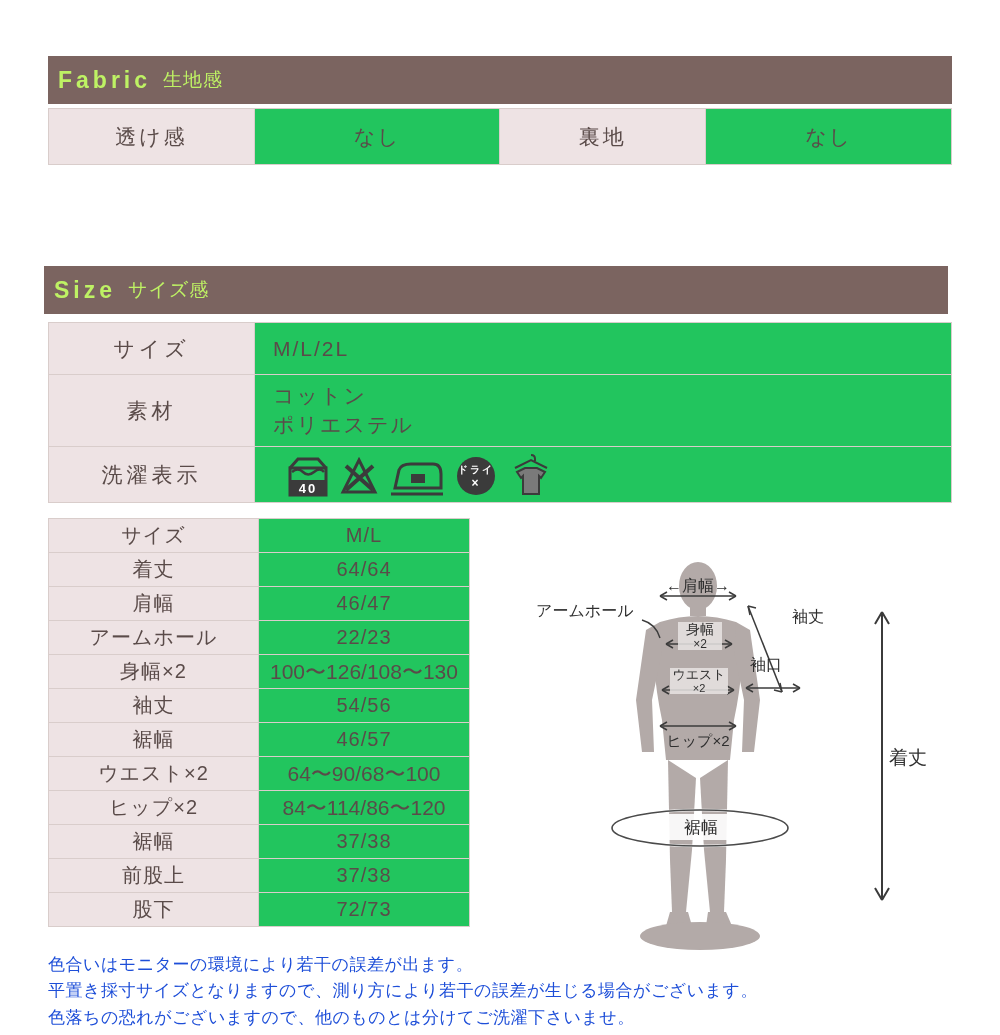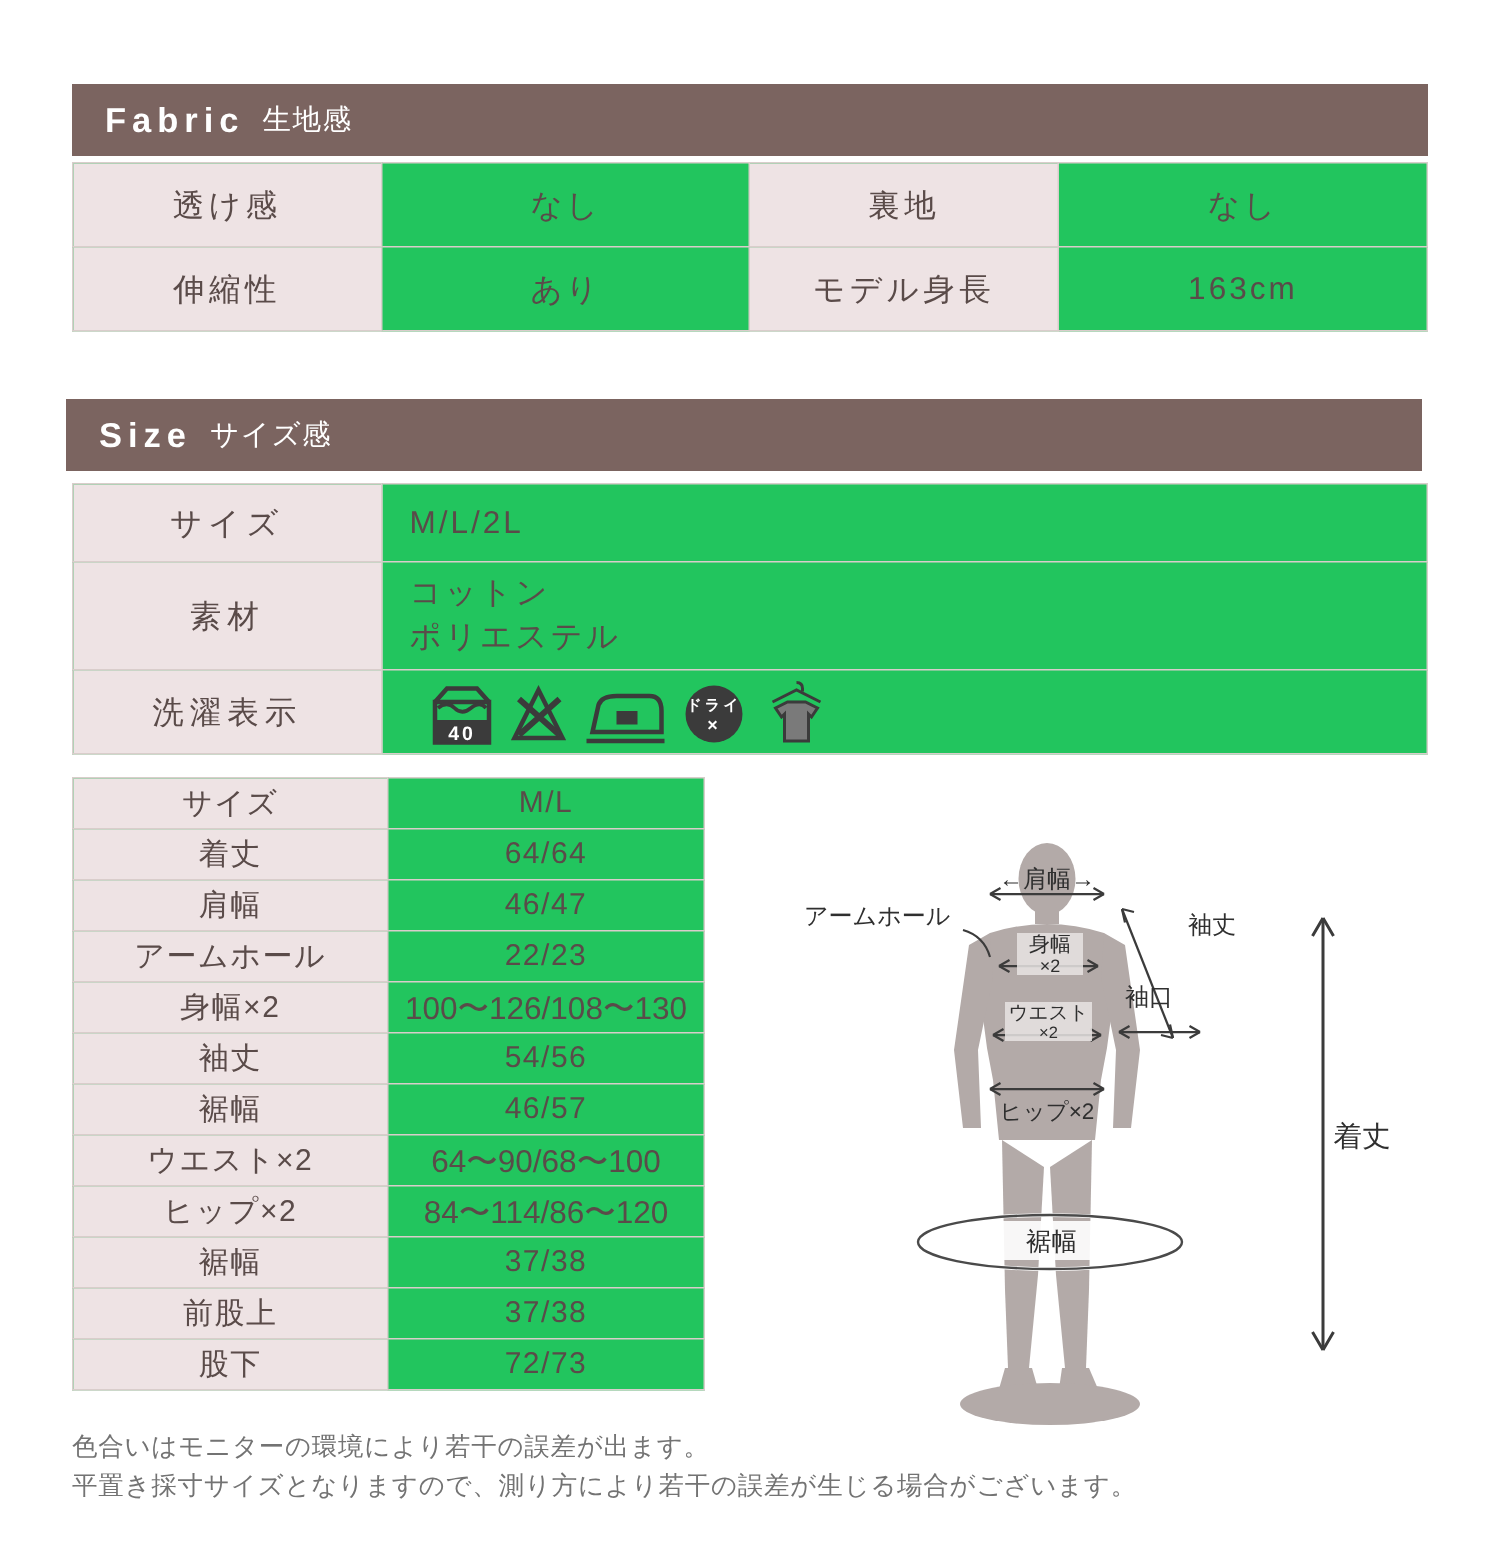--- a/index.html
+++ b/index.html
@@ -14,24 +14,24 @@
     position: relative;
     width: 1000px;
     height: 1035px;
     overflow: hidden;
   }
 
   
   .bar {
     position: absolute;
     background: #7b6460;
-    color: #ffffff;
+    color: #bef264;
     display: flex;
     align-items: center;
-    padding-left: 22px;
+    padding-left: 10px;
   }
   .bar .en {
     font-weight: bold;
     font-size: 23px;
     letter-spacing: 4px;
   }
   .bar .jp {
     font-size: 19px;
     margin-left: 12px;
     letter-spacing: 1px;
@@ -97,21 +97,21 @@
   #figure { position: absolute; left: 520px; top: 560px; width: 440px; height: 400px; }
 
   
   .notes {
     position: absolute;
     left: 48px;
     top: 952px;
     width: 900px;
     font-size: 17px;
     line-height: 1.55;
-    color: #737373;
+    color: #1d4ed8;
     letter-spacing: 0.5px;
   }
   .notes div { white-space: nowrap; }
 </style>
 </head>
 <body>
 
 <div class="page">
 
   <div class="bar" style="left:48px; top:56px; width:904px; height:48px;">
@@ -120,26 +120,20 @@
   </div>
 
   <table id="fabric-table">
     <tbody>
       <tr>
         <td class="lbl">透け感</td>
         <td class="val">なし</td>
         <td class="lbl">裏地</td>
         <td class="val">なし</td>
       </tr>
-      <tr>
-        <td class="lbl">伸縮性</td>
-        <td class="val">あり</td>
-        <td class="lbl">モデル身長</td>
-        <td class="val">163cm</td>
-      </tr>
     </tbody>
   </table>
 
   <div class="bar" style="left:44px; top:266px; width:904px; height:48px;">
     <span class="en">Size</span>
     <span class="jp">サイズ感</span>
   </div>
 
   <table id="size-info-table">
     <tbody>
@@ -334,15 +328,16 @@
       <text x="388" y="204" font-size="19" text-anchor="middle" fill="#2f2f2f" font-family="'Liberation Sans',sans-serif">着丈</text>
 
       <rect x="148" y="254" width="66" height="26" fill="#ffffff" opacity="0.9"></rect>
       <text x="181" y="273" font-size="17" text-anchor="middle" fill="#2f2f2f" font-family="'Liberation Sans',sans-serif">裾幅</text>
     </svg>
   </div>
 
   <div class="notes">
     <div>色合いはモニターの環境により若干の誤差が出ます。</div>
     <div>平置き採寸サイズとなりますので、測り方により若干の誤差が生じる場合がございます。</div>
+    <div>色落ちの恐れがございますので、他のものとは分けてご洗濯下さいませ。</div>
   </div>
 
 </div>
 
 </body></html>

